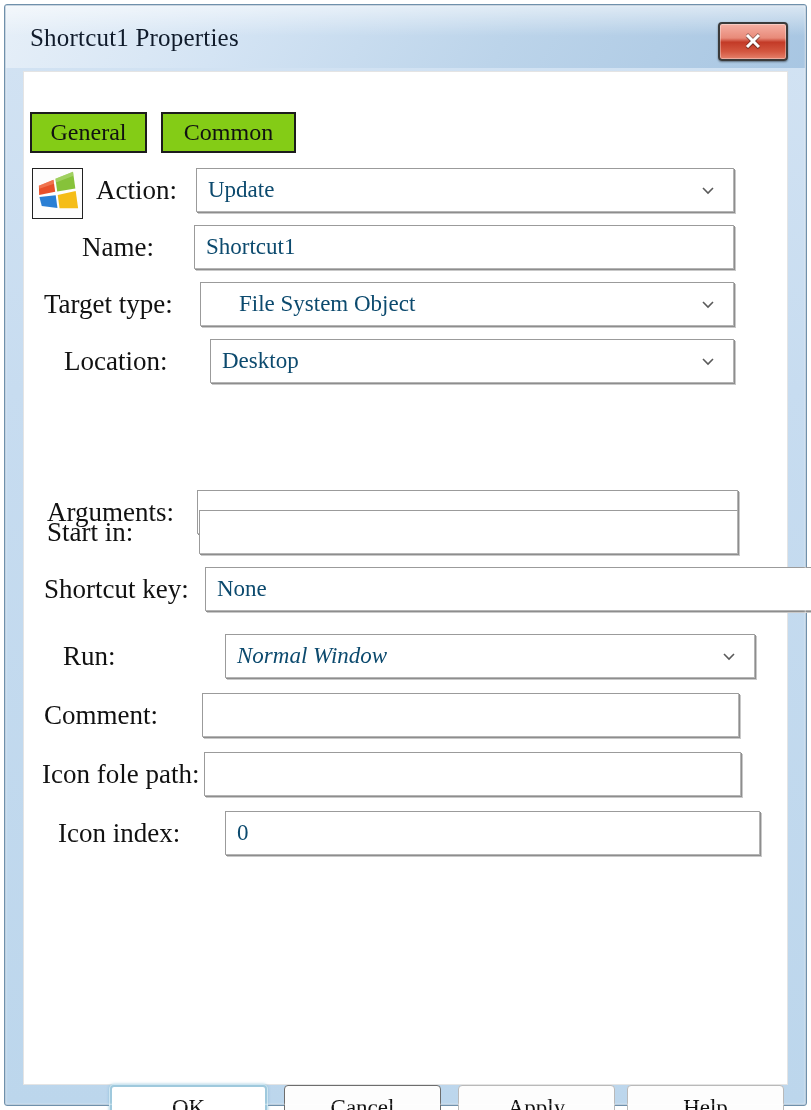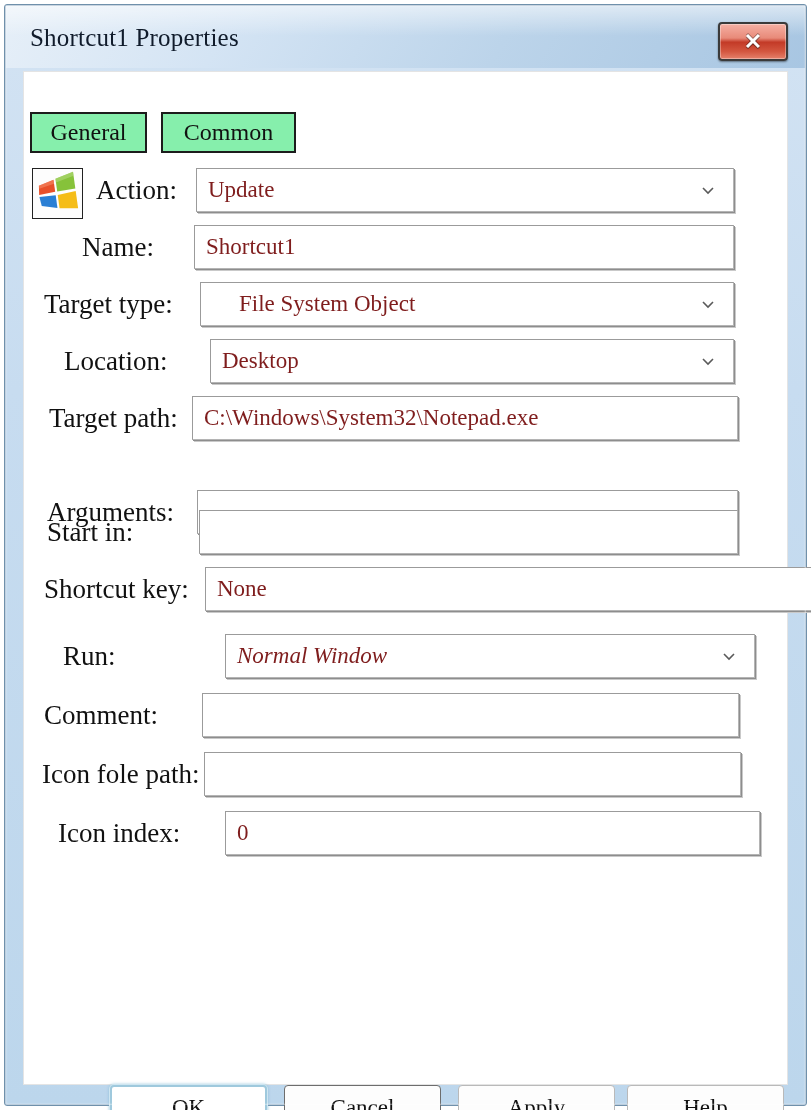--- a/index.html
+++ b/index.html
@@ -103,21 +103,21 @@
   .tabs {
     position: absolute;
     left: 6px;
     top: 40px;
   }
   .tab {
     position: absolute;
     top: 0;
     height: 41px;
     border: 2px solid #1c1c1c;
-    background: #86efac;
+    background: #84cc16;
     color: #111;
     font-size: 24px;
     display: flex;
     align-items: center;
     justify-content: center;
     box-sizing: border-box;
     cursor: pointer;
     white-space: nowrap;
   }
   .tab-general { left: 0; width: 117px; }
@@ -152,21 +152,21 @@
   .fld {
     position: absolute;
     height: 44px;
     box-sizing: border-box;
     background: #ffffff;
     border: 1px solid #b4b4b4;
     border-top-color: #9b9b9b;
     border-left-color: #9b9b9b;
     box-shadow: 1px 1px 0 0 #8d8d8d, 2px 2px 0 0 #c9c9c9;
     font-size: 23px;
-    color: #7f1d1d;
+    color: #0c4a6e;
     display: flex;
     align-items: center;
     padding-left: 11px;
     overflow: hidden;
     white-space: nowrap;
     cursor: text;
   }
   .fld.combo { cursor: pointer; }
   .chev {
     position: absolute;
@@ -280,26 +280,20 @@
       <div class="fld combo" style="left:186px; width:524px;">
         <span>Desktop</span>
         <span class="chev">
           <svg viewBox="0 0 14 14" width="14" height="14">
               <path d="M2 5 L7 10 L12 5" fill="none" stroke="#5a5a5a" stroke-width="1.6"></path>
             </svg>
         </span>
       </div>
     </div>
 
-    <div class="row" style="left:0; top:324px; width:765px;">
-      <div class="lbl" style="left:25px;">Target path:</div>
-      <div class="fld" style="left:168px; width:546px;">
-        <span>C:\Windows\System32\Notepad.exe</span>
-      </div>
-    </div>
 
     <div class="row" style="left:0; top:381px; width:765px;margin-top:37px;">
       <div class="lbl" style="left:23px;">Arguments:</div>
       <div class="fld" style="left:173px; width:541px;">
         <span></span>
       </div>
     </div>
 
     <div class="row" style="left:0; top:438px; width:765px;">
       <div class="lbl" style="left:23px;">Start in:</div>

